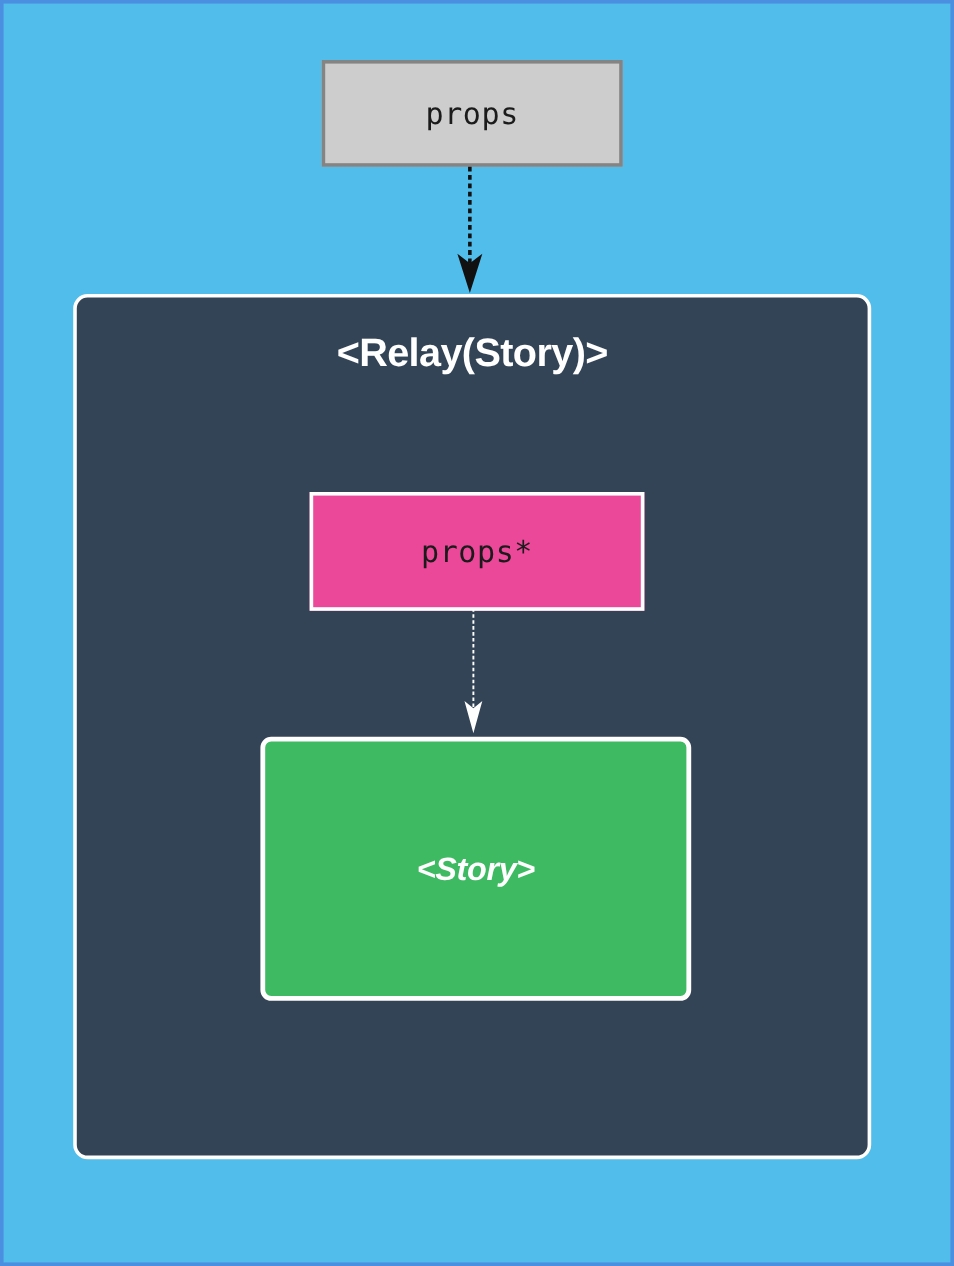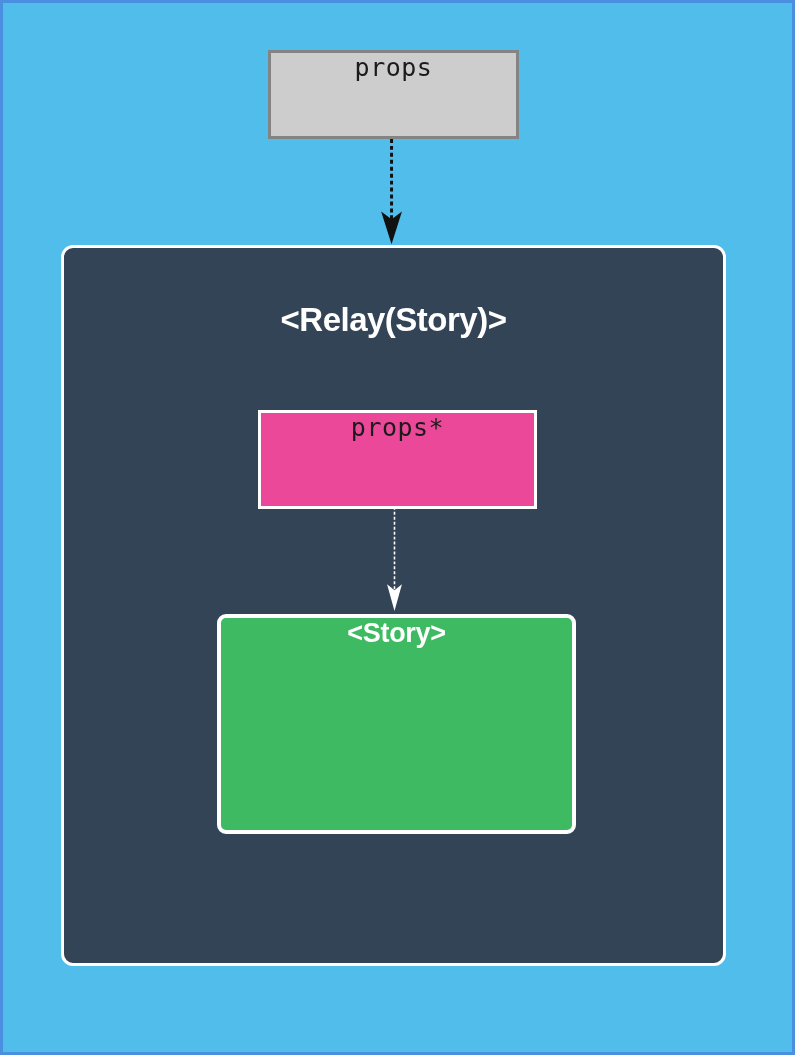--- a/index.html
+++ b/index.html
@@ -20,21 +20,21 @@
     box-sizing: border-box;
     border: 3px solid #4a8fe0;
     overflow: hidden;
   }
 
   
   .node {
     position: absolute;
     box-sizing: border-box;
     display: flex;
-    align-items: flex-start;
+    align-items: center;
     justify-content: center;
     text-align: center;
   }
 
   
   #props-outer-box {
     left: 265px;
     top: 47px;
     width: 251px;
     height: 89px;
@@ -59,21 +59,21 @@
     box-sizing: border-box;
     background: #344457;
     border: 3px solid #ffffff;
     border-radius: 12px;
   }
 
   #relay-title {
     position: absolute;
     left: 0;
     right: 0;
-    top: 53px;
+    top: 27px;
     text-align: center;
     font-family: "Liberation Sans", sans-serif;
     font-size: 33px;
     font-weight: bold;
     color: #ffffff;
     letter-spacing: -0.5px;
   }
 
   
   #props-inner-box {
@@ -94,20 +94,21 @@
 
   
   #story-box {
     left: 153px;
     top: 366px;
     width: 359px;
     height: 220px;
     background: #3eba62;
     border: 4px solid #ffffff;
     border-radius: 9px;
+    font-style: italic;
   }
   #story-box .node-label {
     font-family: "Liberation Sans", sans-serif;
     font-size: 27px;
     font-weight: bold;
     color: #ffffff;
     letter-spacing: -0.3px;
   }
 
   

